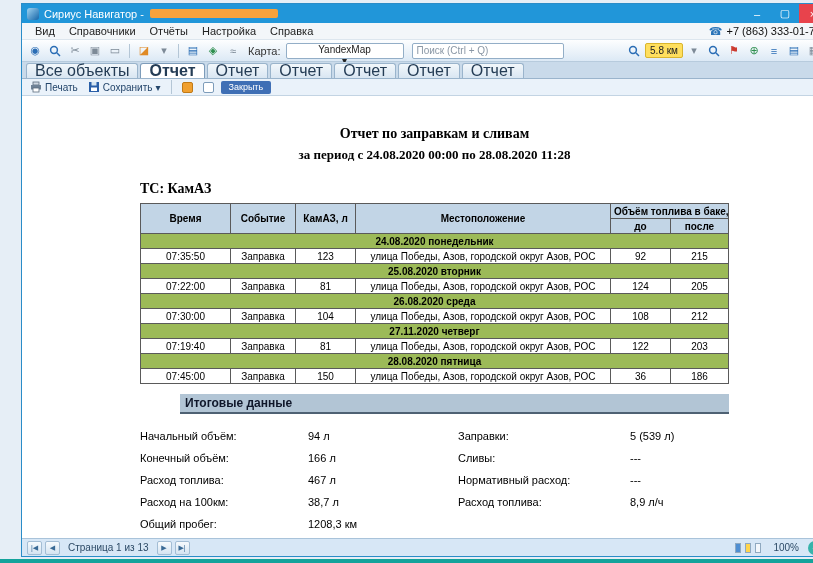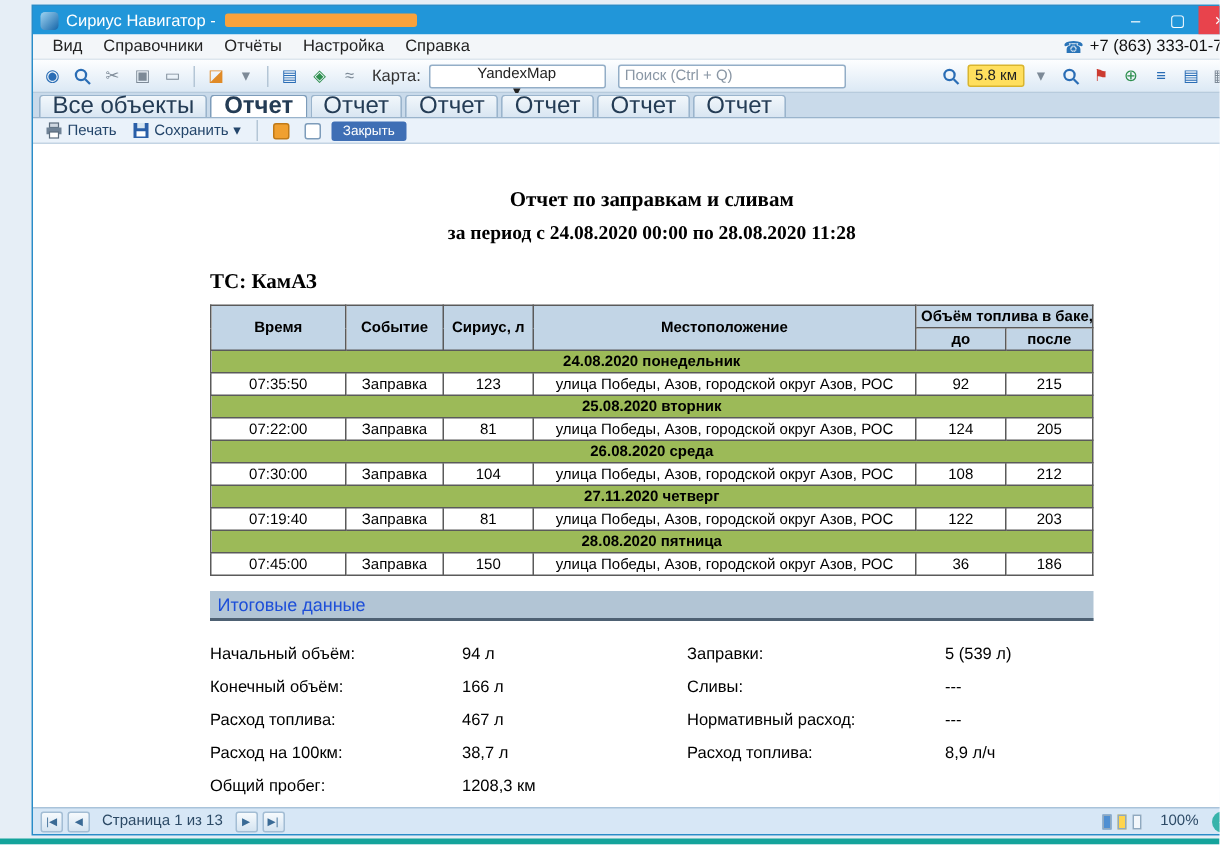--- a/index.html
+++ b/index.html
@@ -59,21 +59,21 @@
   .report-title { text-align:center; font-family:"Liberation Serif",serif; font-weight:bold; font-size:14px; color:#000; margin-top:30px; }
   .report-period { text-align:center; font-family:"Liberation Serif",serif; font-weight:bold; font-size:13px; color:#000; margin-top:5px; }
   .vehicle { font-family:"Liberation Serif",serif; font-weight:bold; font-size:14px; color:#000; margin:18px 0 6px 0; }
 
   table.rt { border-collapse:collapse; width:100%; font-size:10px; color:#000; table-layout:fixed; }
   table.rt th, table.rt td { border:1px solid #5a5a5a; padding:1px 3px; height:15px; text-align:center; overflow:hidden; white-space:nowrap; }
   table.rt thead th { background:#c2d5e6; font-weight:bold; }
   tr.date-row td { background:#9cba58; font-weight:bold;margin-top:28px; }
   tr.data-row td { background:#fff; }
 
-  .summary-header { margin-top:10px; background:#b2c5d5; border-bottom:2px solid #4e6173; font-weight:normal; font-size:12px; padding:2px 5px; color:#1d4ed8; }
+  .summary-header { margin-top:10px; background:#b2c5d5; border-bottom:2px solid #4e6173; font-weight:bold; font-size:12px; padding:2px 5px; color:#0f172a;margin-left:40px; }
   .summary-grid { display:grid; grid-template-columns:168px 150px 172px 1fr; row-gap:10px; font-size:11px; color:#000; margin-top:16px; }
 
   
   .statusbar { height:18px; background:#d7e7f6; border-top:1px solid #a9c3da; display:flex; align-items:center; padding:0 5px; font-size:10px; color:#2c4a66; flex:0 0 auto; gap:3px; }
   .nav-btn { min-width:15px; height:14px; background:linear-gradient(#f6fafd,#d5e4f1); border:1px solid #a3bdd4; border-radius:2px; display:flex; align-items:center; justify-content:center; font-size:7px; color:#3a6a95; }
   .page-label { margin:0 5px; }
   .statusbar-spacer { flex:1; }
   .ind-block { width:6px; height:10px; display:inline-block; border:1px solid #8fa9c0; margin-right:1px; }
   .ind-b1 { background:#4f8fd2; } .ind-b2 { background:#ffd54d; } .ind-b3 { background:#f3f7fb; }
   .zoom-label { margin:0 6px 0 8px; }
@@ -203,21 +203,21 @@
             <col style="width:65px">
             <col style="width:60px">
             <col style="width:auto">
             <col style="width:60px">
             <col style="width:58px">
         </colgroup>
         <thead>
           <tr>
             <th rowspan="2">Время</th>
             <th rowspan="2">Событие</th>
-            <th rowspan="2">Сириус, л</th>
+            <th rowspan="2">КамАЗ, л</th>
             <th rowspan="2">Местоположение</th>
             <th colspan="2">Объём топлива в баке, л</th>
           </tr>
           <tr>
             <th>до</th>
             <th>после</th>
           </tr>
         </thead>
         <tbody>
           <tr class="date-row">

